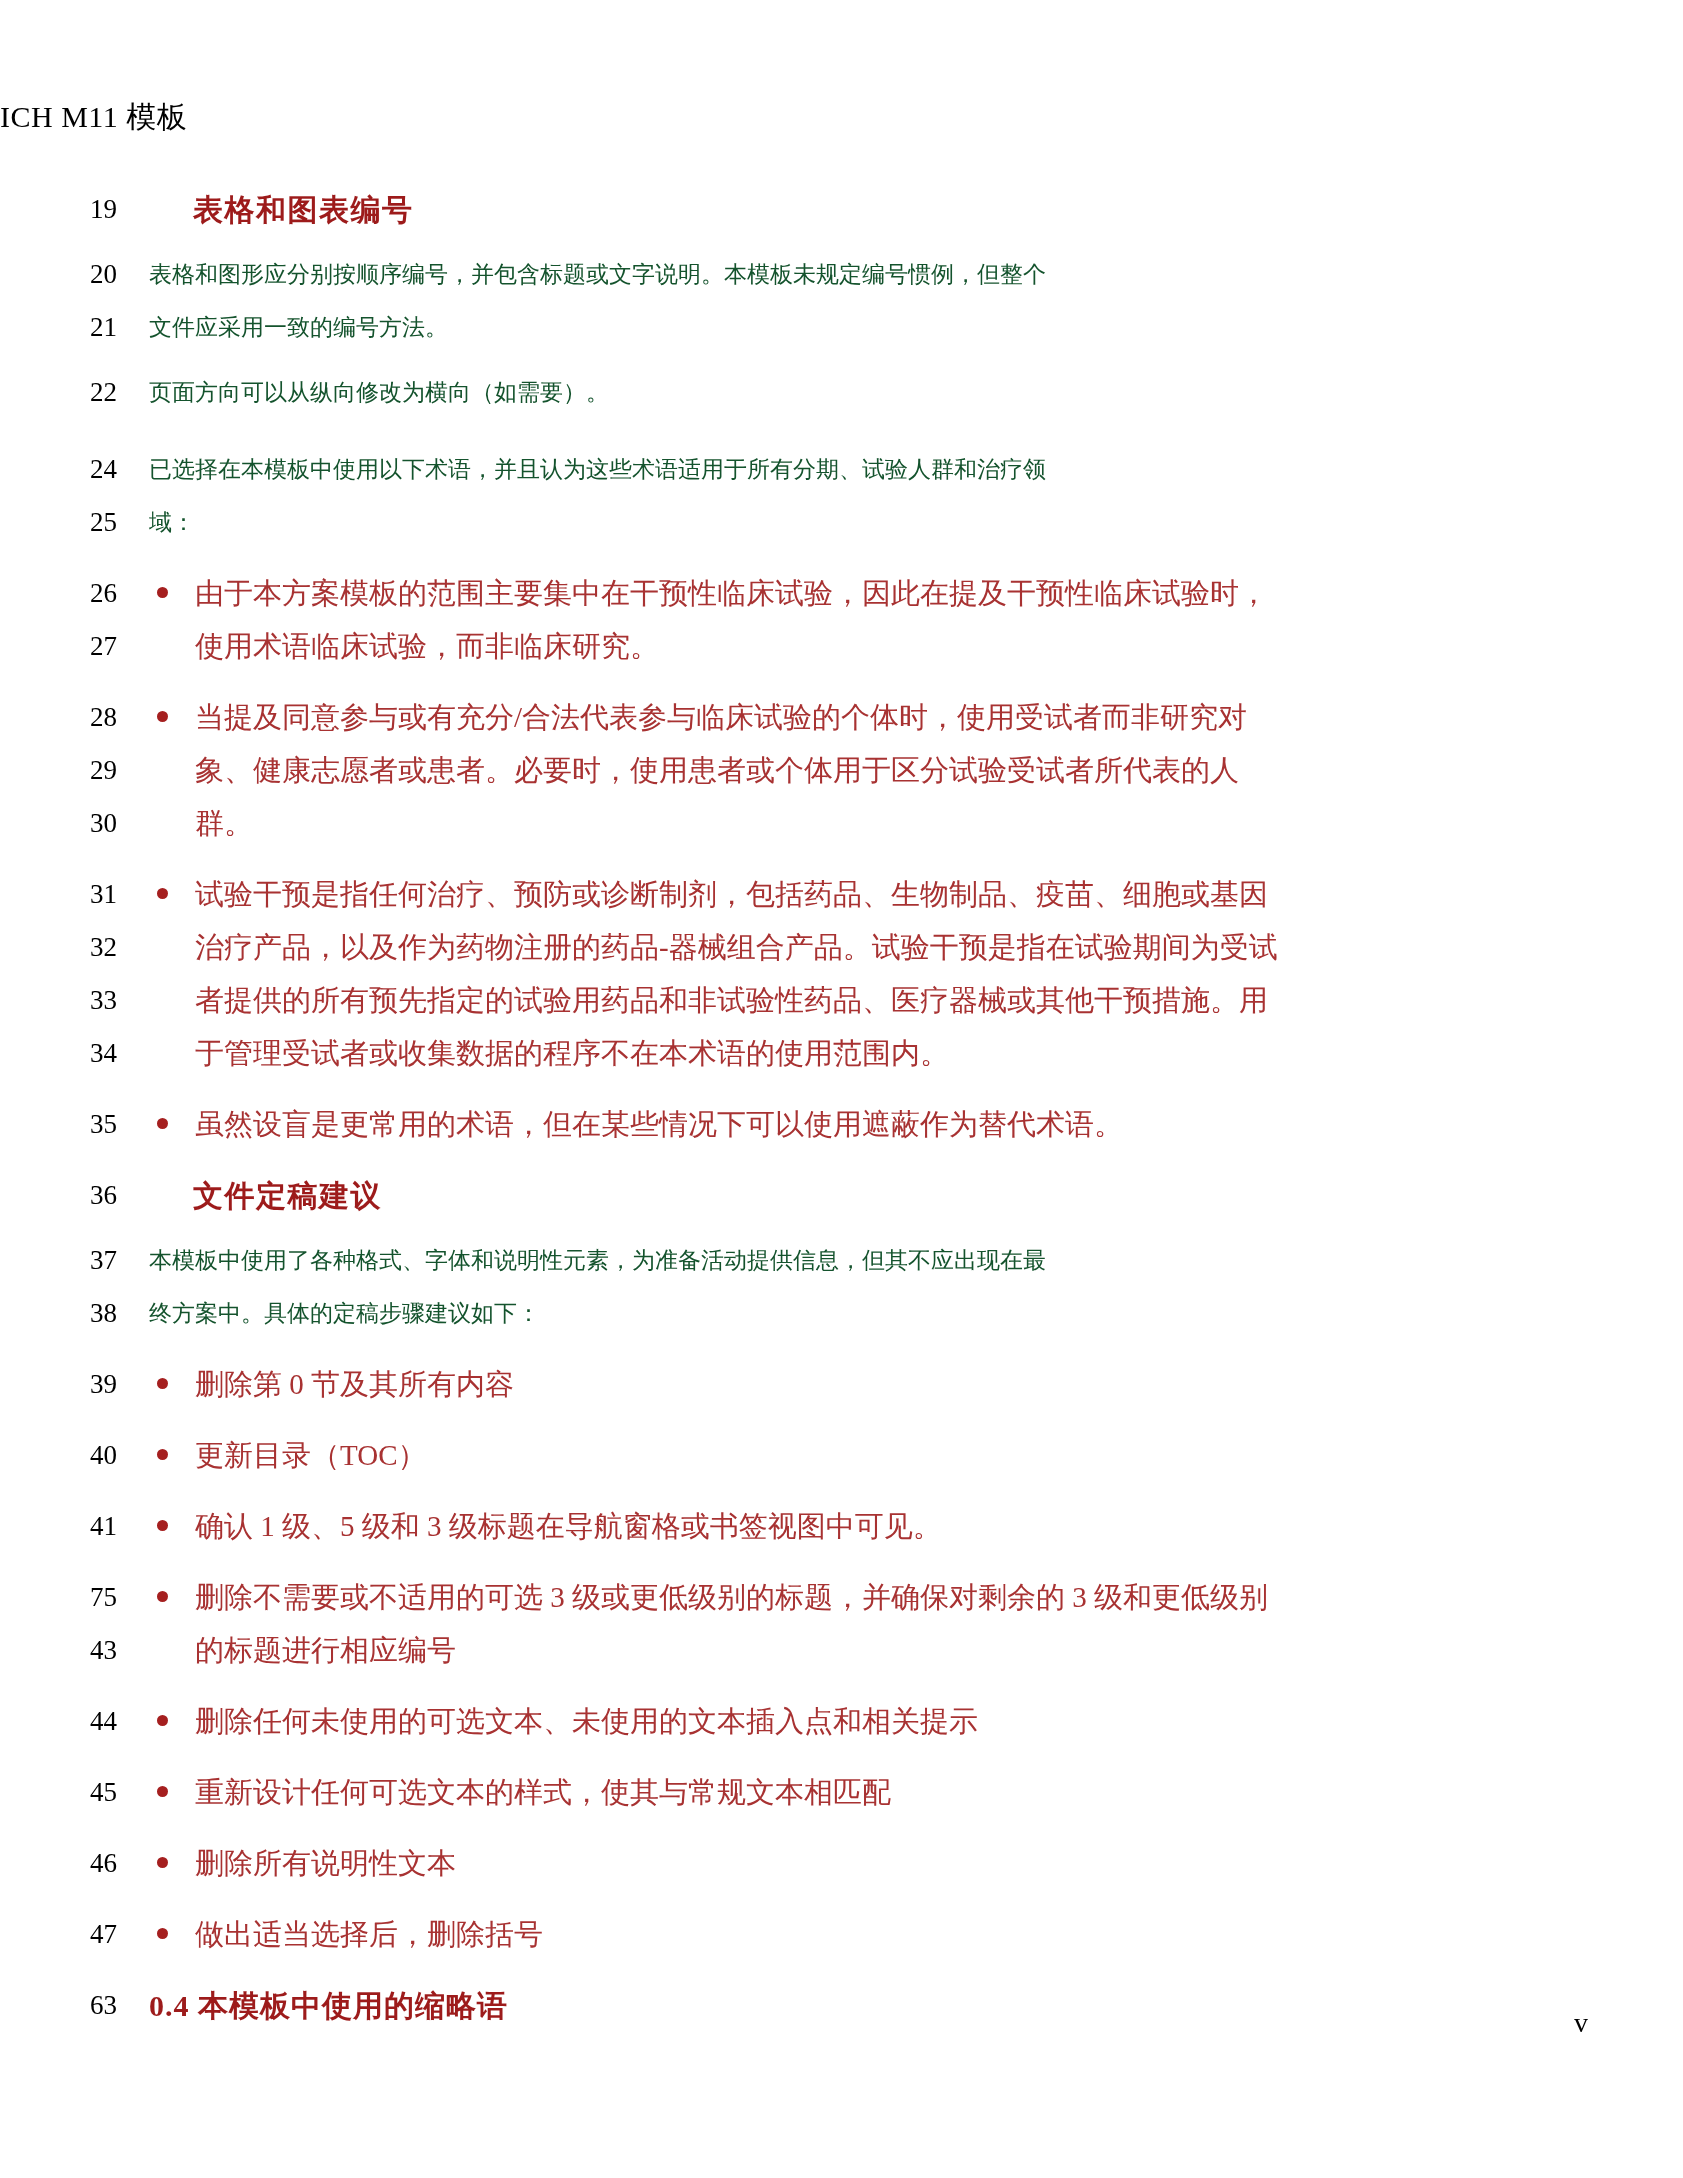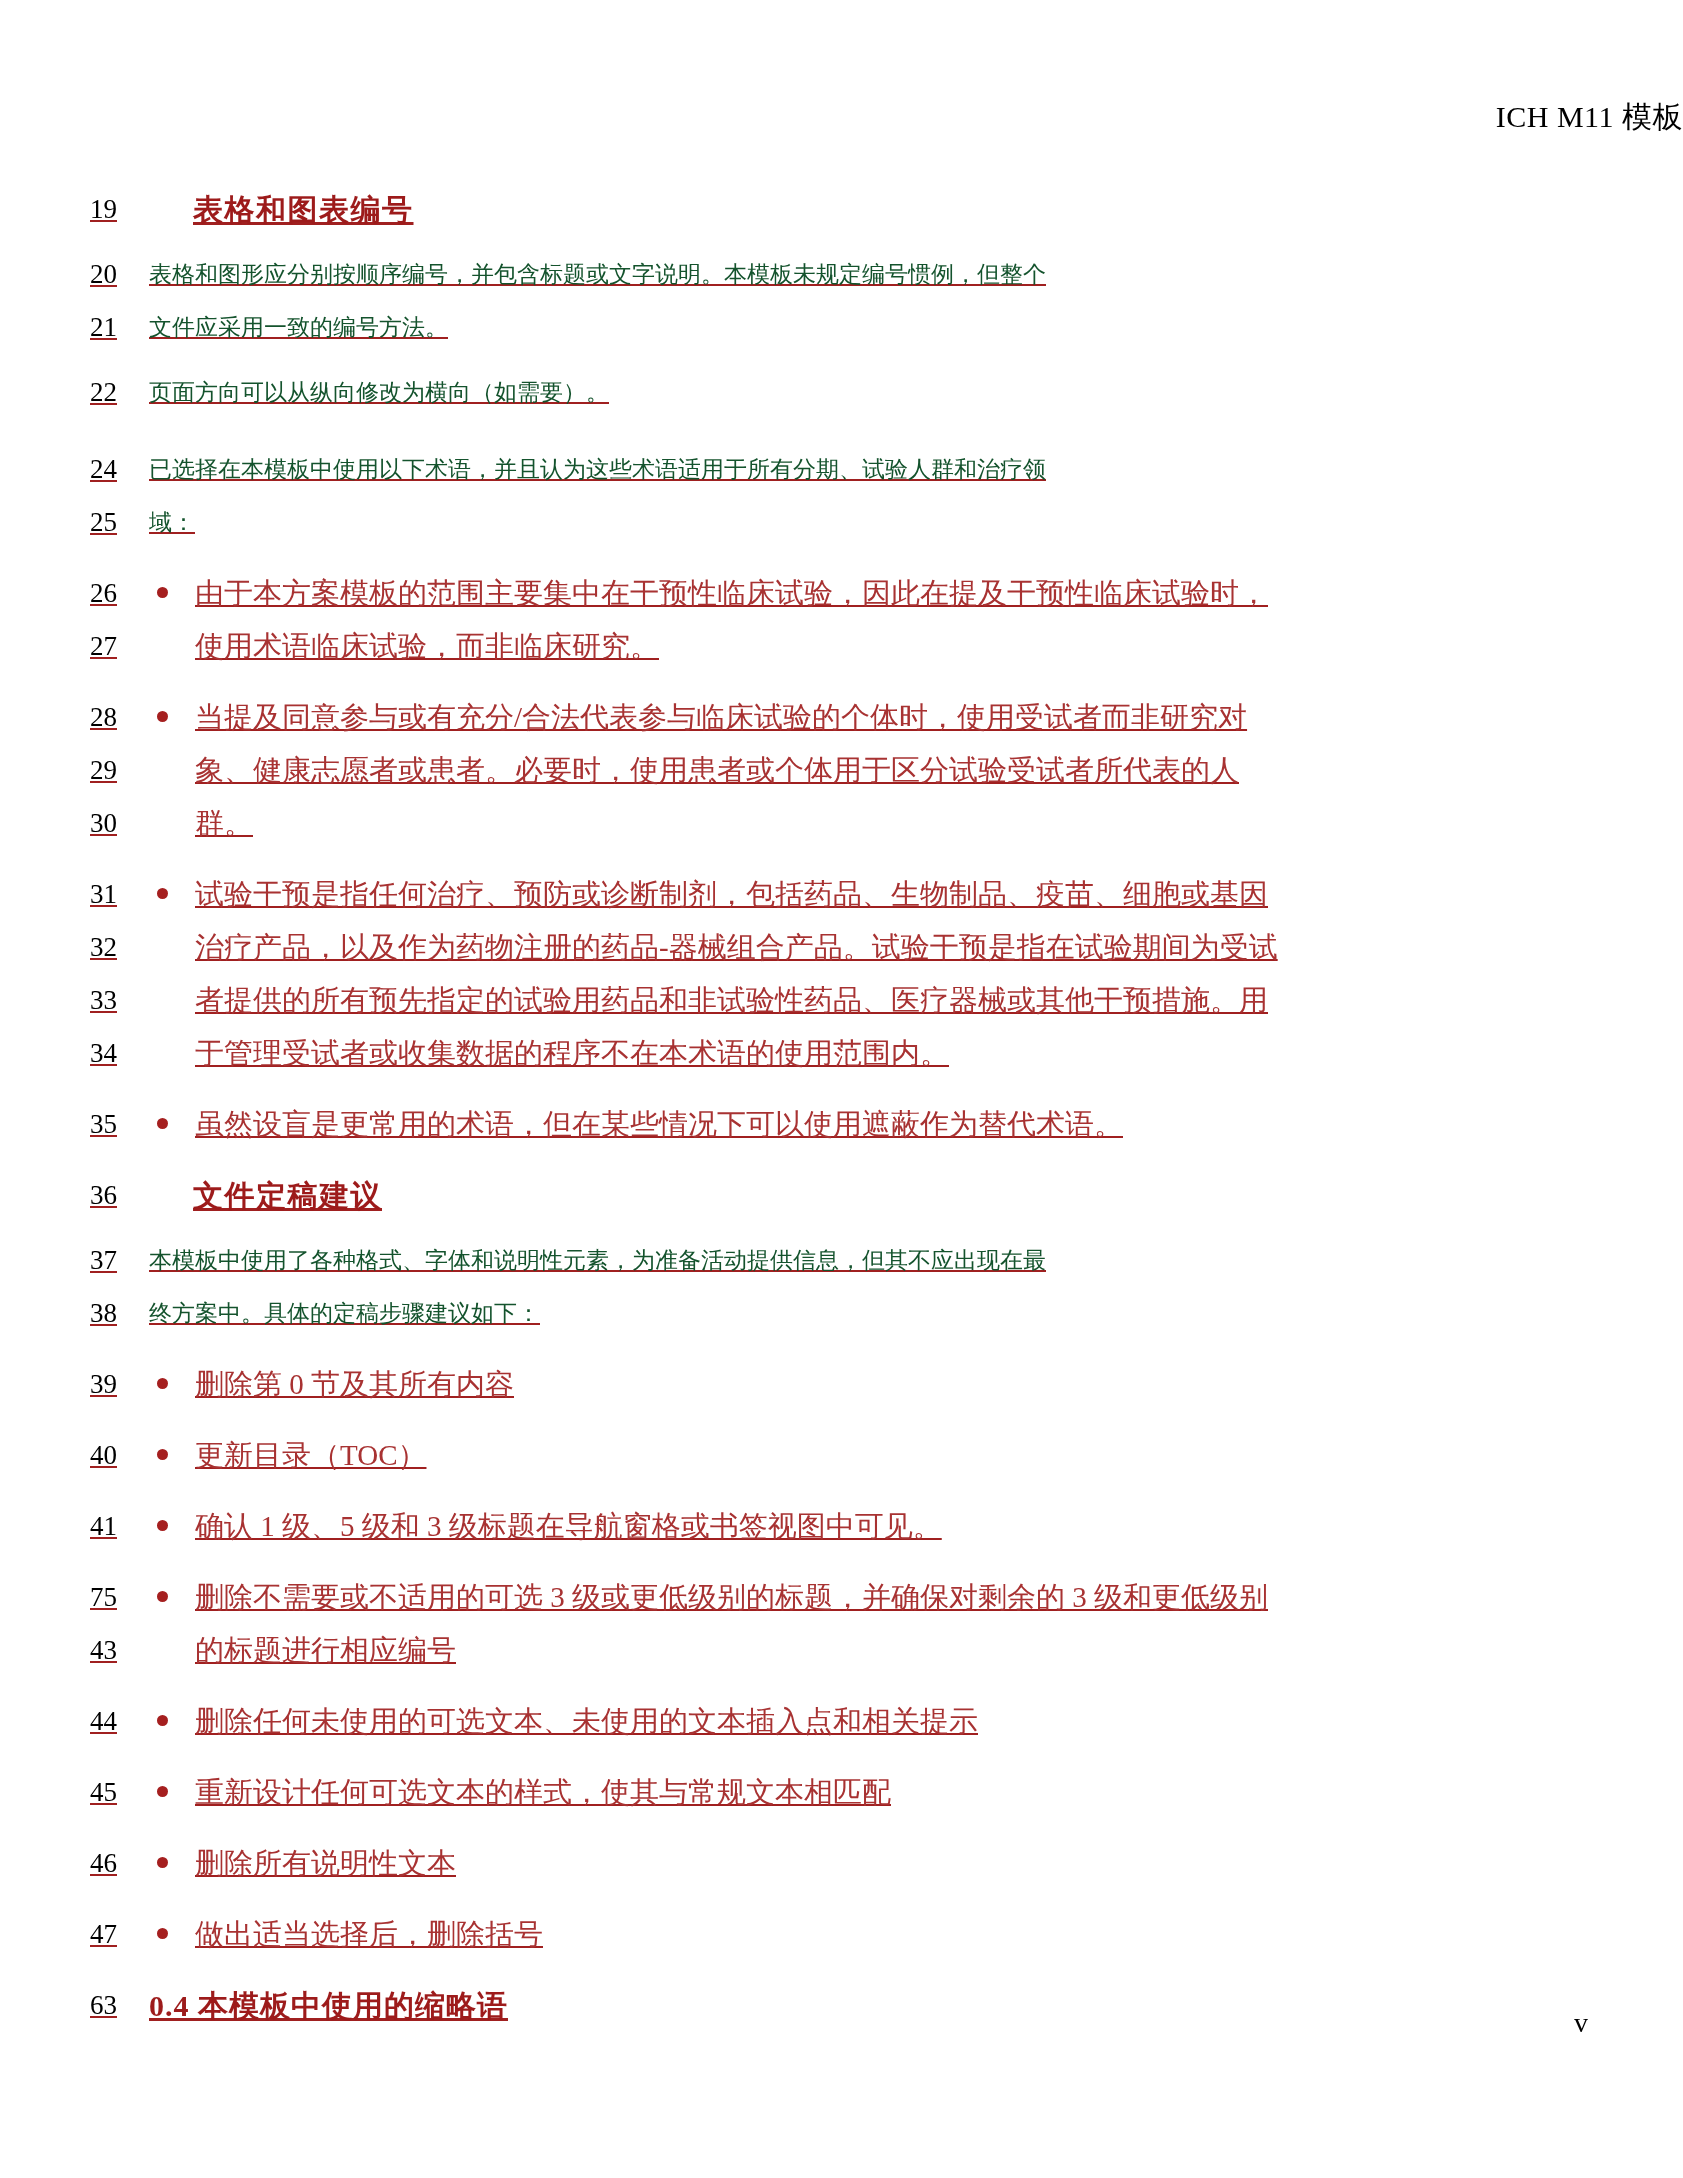--- a/index.html
+++ b/index.html
@@ -21,33 +21,32 @@
     height: 2178px;
     box-sizing: border-box;
     padding: 0;
   }
   
   .doc-header {
     position: absolute;
     top: 97px;
     left: 0;
     width: 1683px;
-    text-align: right;
+    text-align: left;
     color: #000000;
     font-size: 30px;
     font-family: "Liberation Serif", "DejaVu Serif", serif;
     letter-spacing: 0.5px;
   }
   
   .body-block {
     position: absolute;
     top: 183px;
     left: 0;
     width: 1425px;
-    text-decoration: underline;
   }
   .line-row {
     display: flex;
     align-items: flex-start;
     width: 1683px;
   }
   
   .gutter {
     flex: 0 0 149px;
     width: 149px;

